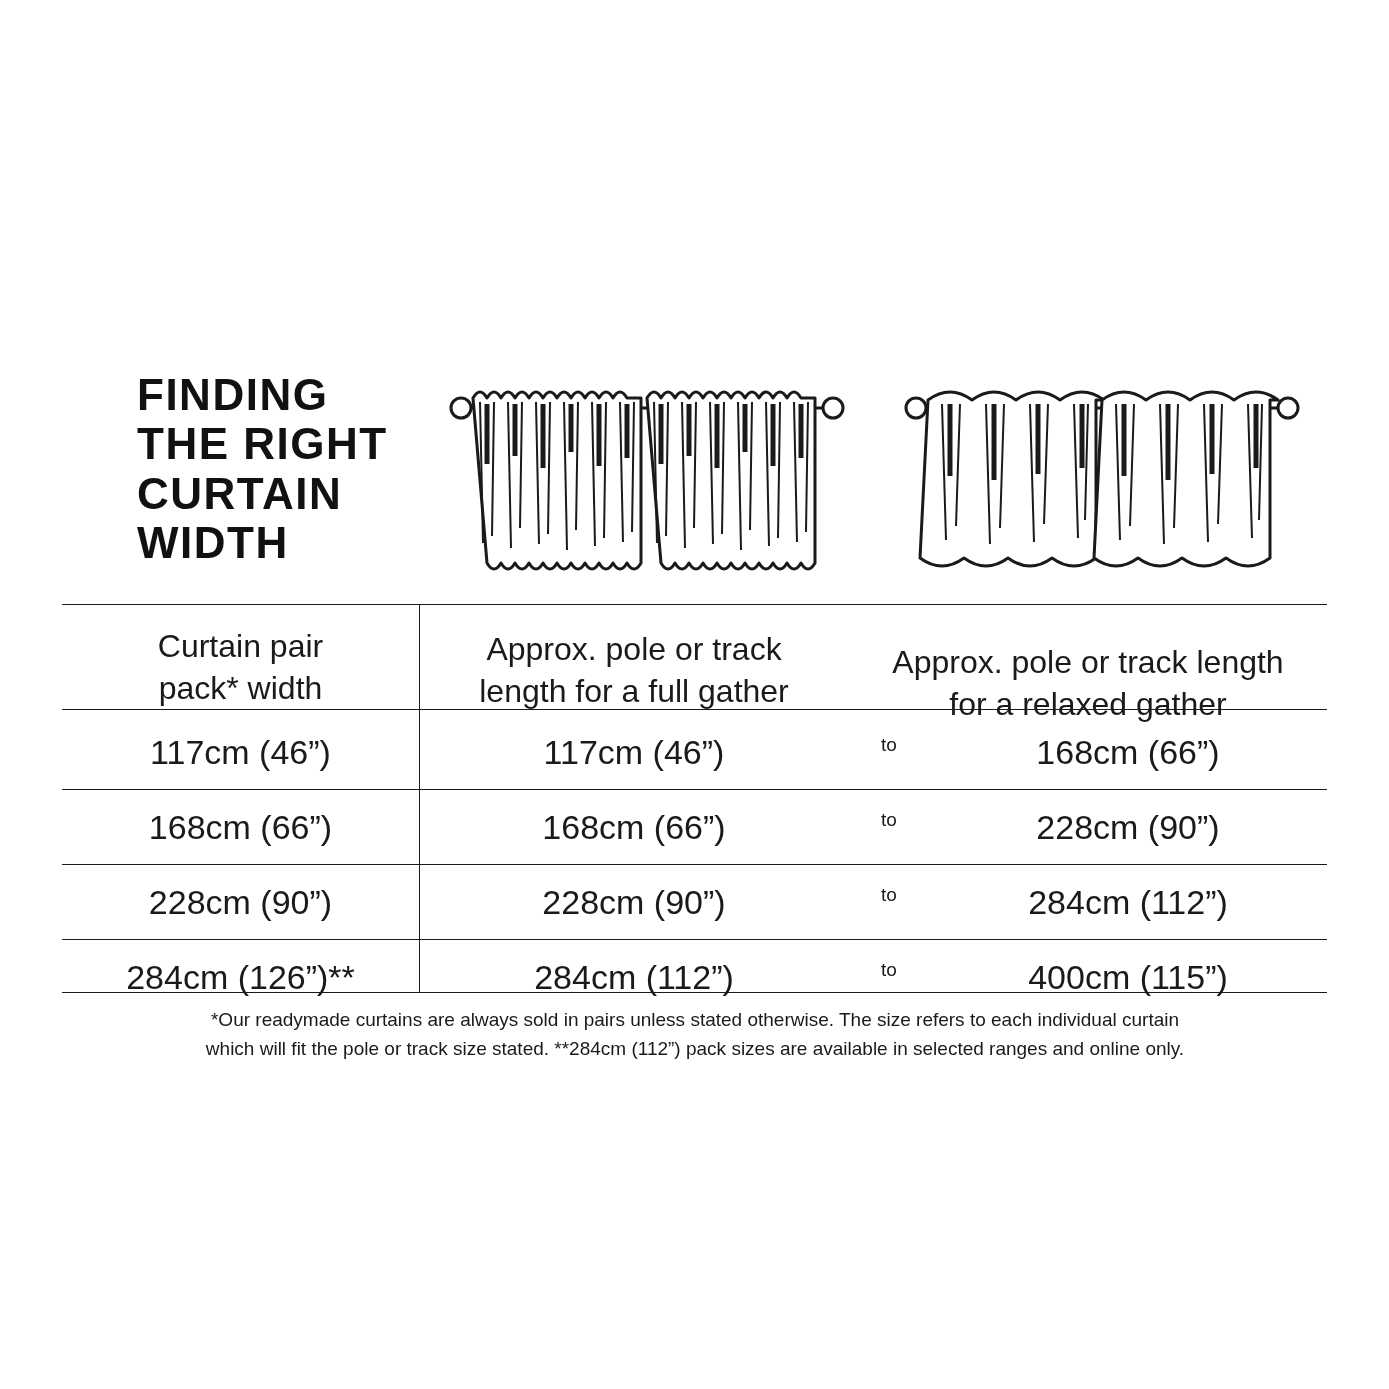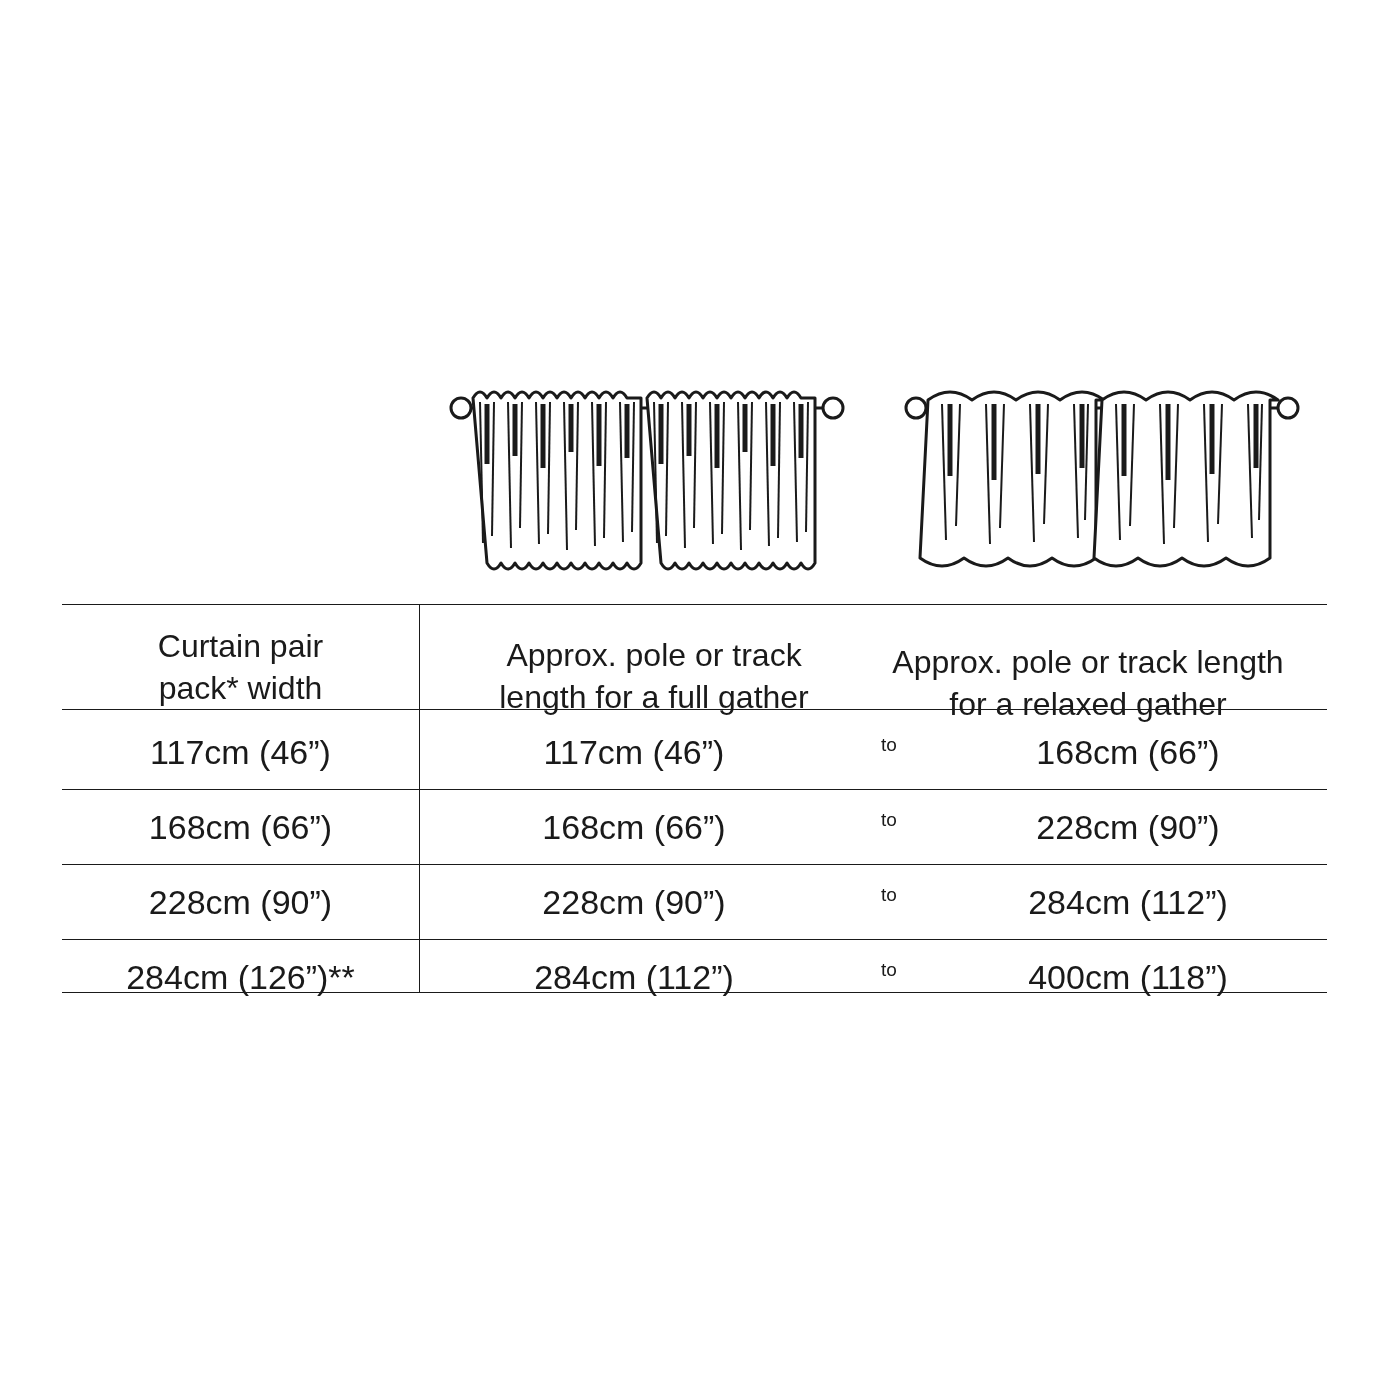--- a/index.html
+++ b/index.html
@@ -102,20 +102,24 @@
     white-space: pre-line;
   }
 </style>
 </head>
 <body>
 
 <div id="infographic">
 
   <div class="header-row">
 
+    <div class="title">FINDING
+THE RIGHT
+CURTAIN
+WIDTH</div>
 
     <div class="curtain-figure fig-full">
       <svg width="400" height="215" viewBox="0 0 400 215" fill="none" xmlns="http://www.w3.org/2000/svg">
 
         <line x1="20" y1="40" x2="380" y2="40" stroke="#1a1a1a" stroke-width="3"></line>
         <circle cx="14" cy="40" r="10" stroke="#1a1a1a" stroke-width="3" fill="#fff"></circle>
         <circle cx="386" cy="40" r="10" stroke="#1a1a1a" stroke-width="3" fill="#fff"></circle>
 
         <path d="M26 30
                  q7 -12 14 0 q7 -12 14 0 q7 -12 14 0 q7 -12 14 0 q7 -12 14 0
@@ -239,21 +243,21 @@
     <div class="rule" style="top:105px;"></div>
     <div class="rule thin" style="top:185px;"></div>
     <div class="rule thin" style="top:260px;"></div>
     <div class="rule thin" style="top:335px;"></div>
     <div class="rule" style="top:388px;"></div>
 
     <div class="vline" style="left:357px; top:0px; height:388px;"></div>
 
     <div class="cell head-cell" style="left:0px; top:22px; width:357px;">Curtain pair
 pack* width</div>
-    <div class="cell head-cell" style="left:357px; top:31px; width:430px;padding-left:20px;">Approx. pole or track
+    <div class="cell head-cell" style="left:357px; top:25px; width:430px;">Approx. pole or track
 length for a full gather</div>
     <div class="cell head-cell" style="left:787px; top:38px; width:478px;">Approx. pole or track length
 for a relaxed gather</div>
 
     <div class="cell data-cell" style="left:0px; top:128px; width:357px;">117cm (46”)</div>
     <div class="cell data-cell" style="left:357px; top:128px; width:430px;">117cm (46”)</div>
     <div class="cell to-cell" style="left:787px; top:130px; width:80px;">to</div>
     <div class="cell data-cell" style="left:867px; top:128px; width:398px;">168cm (66”)</div>
 
     <div class="cell data-cell" style="left:0px; top:203px; width:357px;">168cm (66”)</div>
@@ -262,17 +266,19 @@
     <div class="cell data-cell" style="left:867px; top:203px; width:398px;">228cm (90”)</div>
 
     <div class="cell data-cell" style="left:0px; top:278px; width:357px;">228cm (90”)</div>
     <div class="cell data-cell" style="left:357px; top:278px; width:430px;">228cm (90”)</div>
     <div class="cell to-cell" style="left:787px; top:280px; width:80px;">to</div>
     <div class="cell data-cell" style="left:867px; top:278px; width:398px;">284cm (112”)</div>
 
     <div class="cell data-cell" style="left:0px; top:353px; width:357px;">284cm (126”)**</div>
     <div class="cell data-cell" style="left:357px; top:353px; width:430px;">284cm (112”)</div>
     <div class="cell to-cell" style="left:787px; top:355px; width:80px;">to</div>
-    <div class="cell data-cell" style="left:867px; top:353px; width:398px;">400cm (118”)</div>
+    <div class="cell data-cell" style="left:867px; top:353px; width:398px;">400cm (115”)</div>
   </div>
 
+  <div class="footnote">*Our readymade curtains are always sold in pairs unless stated otherwise. The size refers to each individual curtain
+which will fit the pole or track size stated. **284cm (112”) pack sizes are available in selected ranges and online only.</div>
 
 </div>
 
 </body></html>

